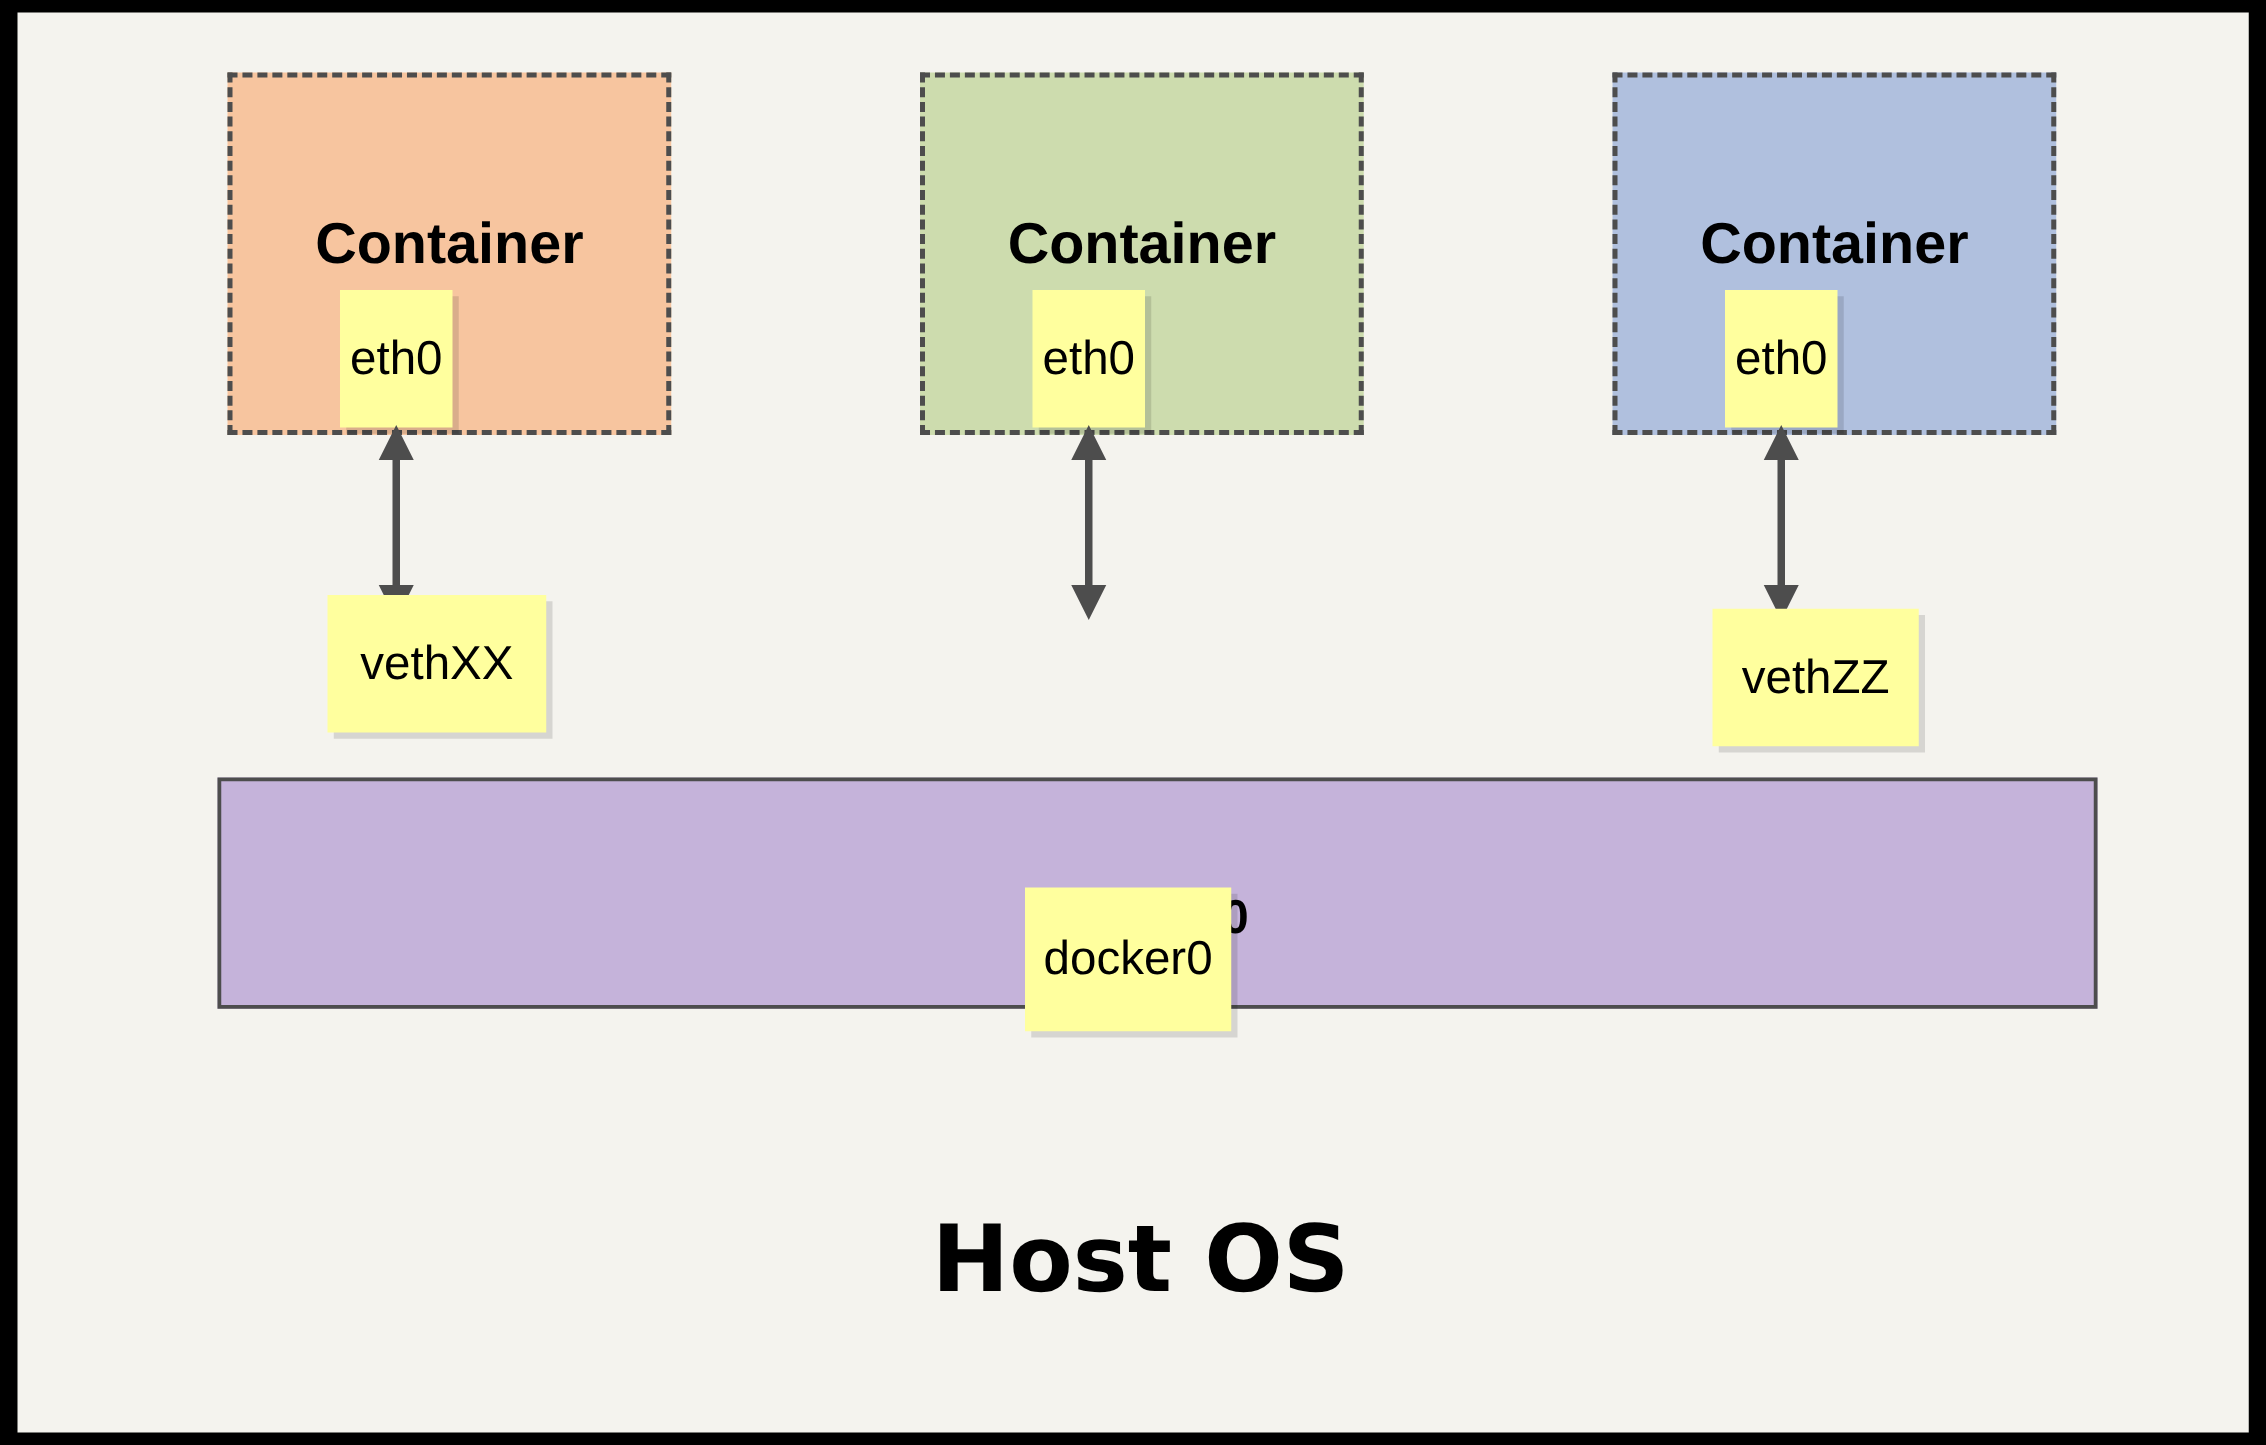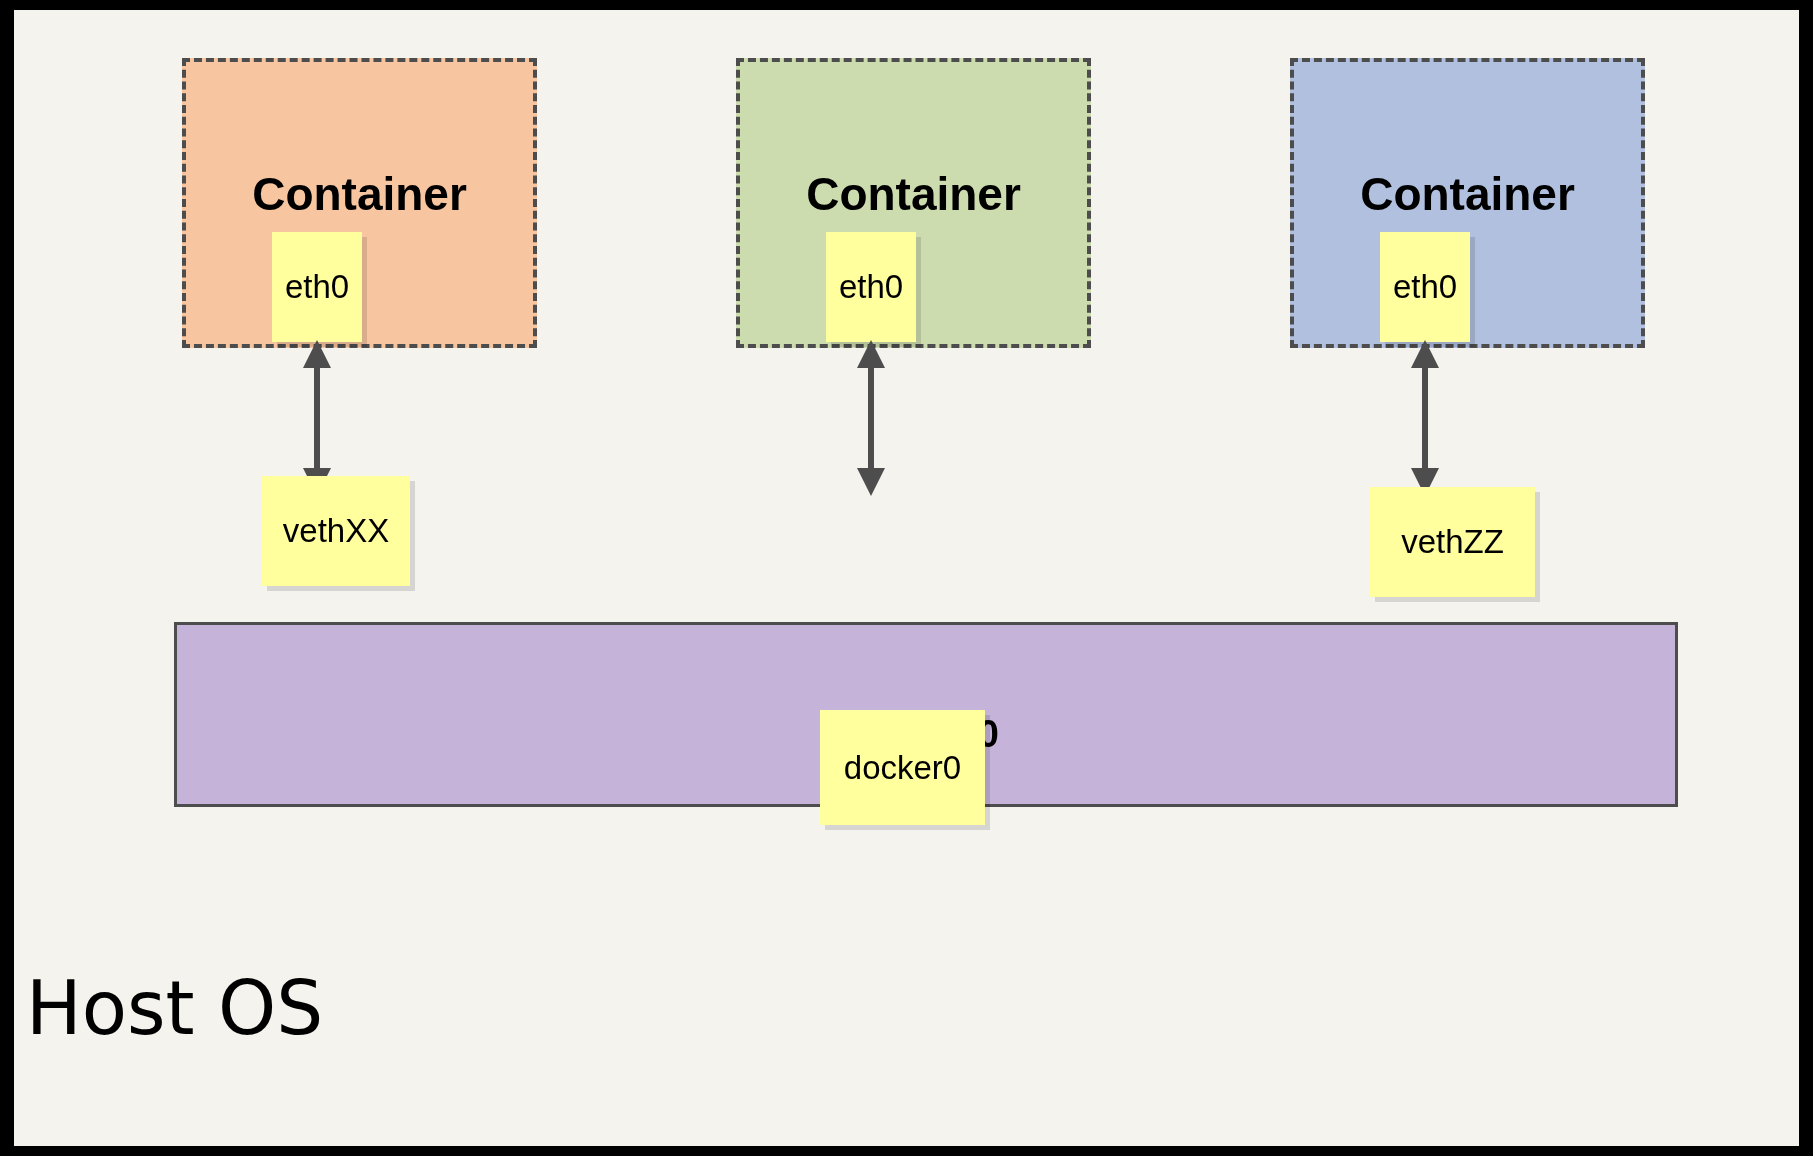--- a/index.html
+++ b/index.html
@@ -51,21 +51,21 @@
   
   .note {
     position: absolute;
     background: #ffff9e;
     box-shadow: 5px 5px 0 0 rgba(0,0,0,0.12);
     box-sizing: border-box;
     display: flex;
     align-items: center;
     justify-content: center;
     color: #000000;
-    font-size: 33px;
+    font-size: 38px;
     font-family: "Liberation Sans", sans-serif;
   }
 
   
   #docker-bar {
     position: absolute;
     left: 160px;
     top: 612px;
     width: 1504px;
     height: 185px;
@@ -98,24 +98,25 @@
     color: #000000;
     white-space: nowrap;
   }
 
   
   #host-os-label {
     position: absolute;
     left: 0;
     right: 0;
     top: 955px;
+    text-align: center;
     font-size: 74px;
     color: #000000;
     font-family: "DejaVu Sans", sans-serif;
-    font-weight: normal;
+    font-weight: bold;
     padding-left: 12px;
   }
 </style>
 </head>
 <body>
 
 <div id="canvas">
 
   <div id="host-panel">
 
@@ -158,21 +159,21 @@
     <svg class="arrow" style="left:1391px; top:328px;" viewBox="0 0 40 160" xmlns="http://www.w3.org/2000/svg">
       <line x1="20" y1="16" x2="20" y2="144" stroke="#4d4d4d" stroke-width="6"></line>
       <polygon points="20,2 34,30 6,30" fill="#4d4d4d"></polygon>
       <polygon points="20,158 34,130 6,130" fill="#4d4d4d"></polygon>
     </svg>
 
     <div id="docker-bar">
       <div id="docker-bar-label">docker0</div>
     </div>
 
-    <div class="note" style="left:248px; top:466px; width:148px; height:110px;">
+    <div class="note" style="left:248px; top:466px; width:175px; height:110px;">
       <span>vethXX</span>
     </div>
 
 
     <div class="note" style="left:1356px; top:466px; width:165px; height:110px;margin-top:11px;">
       <span>vethZZ</span>
     </div>
 
     <div class="note" style="left:806px; top:700px; width:165px; height:115px;">
       <span>docker0</span>

